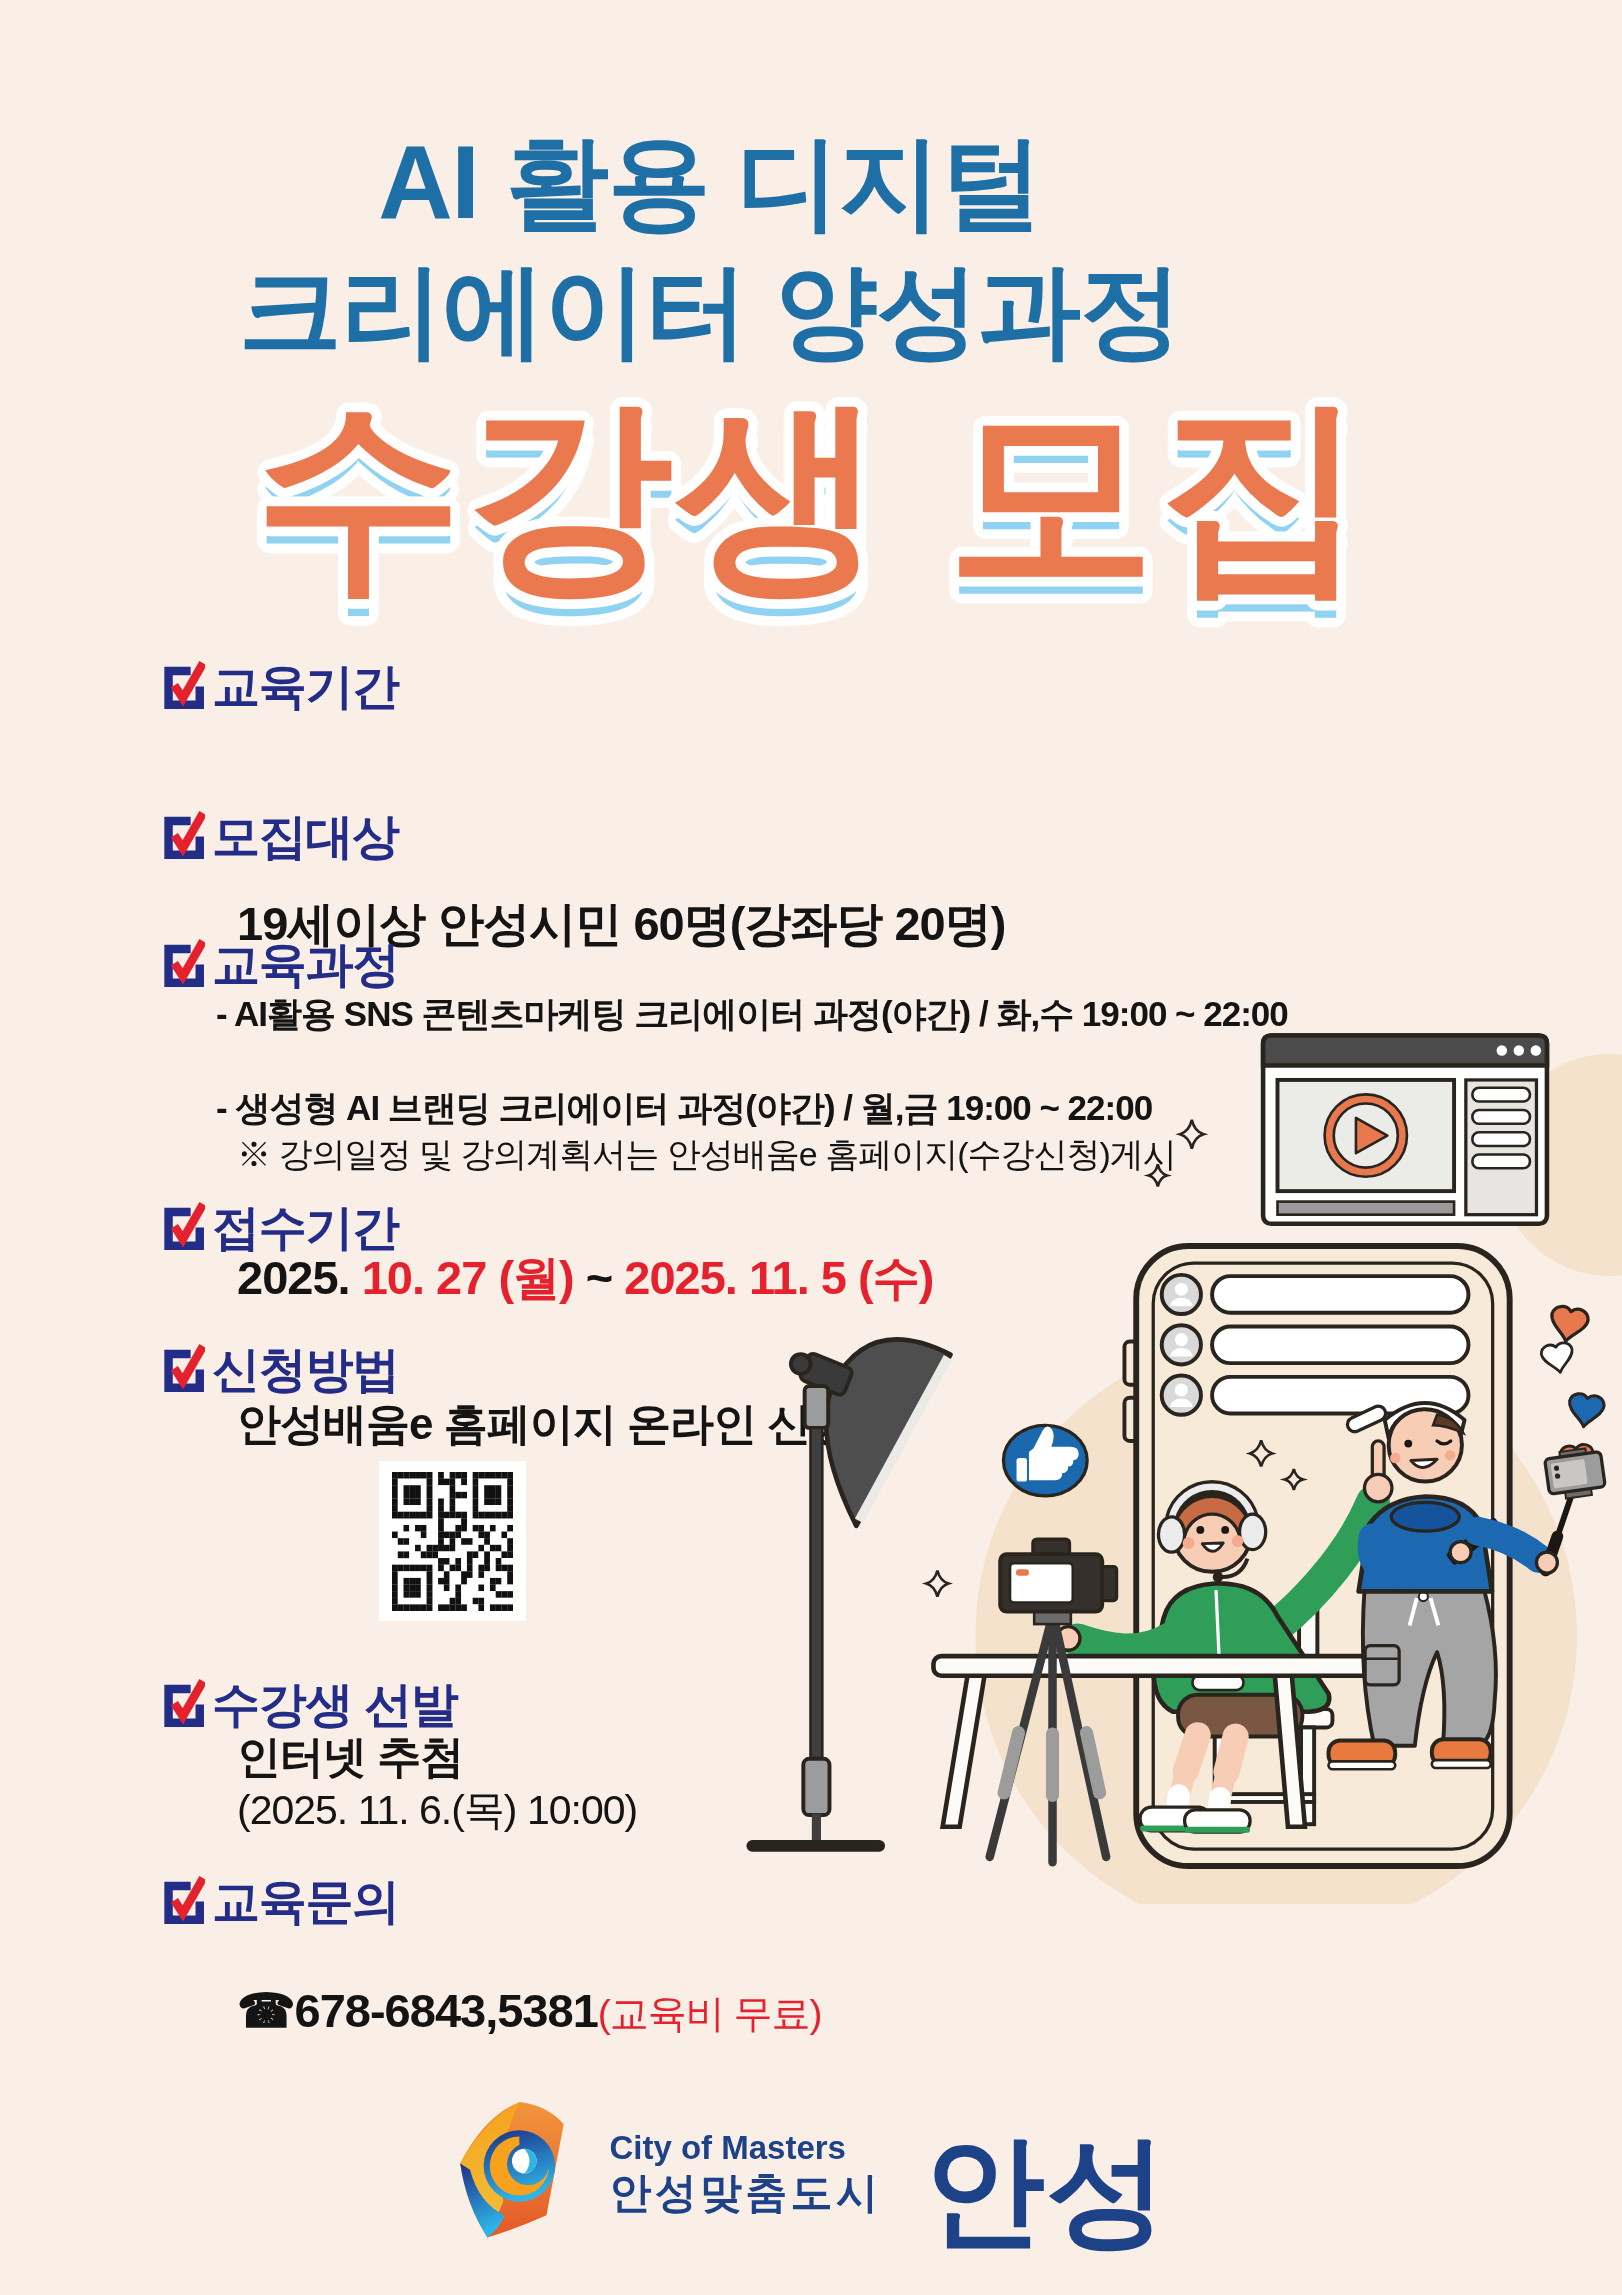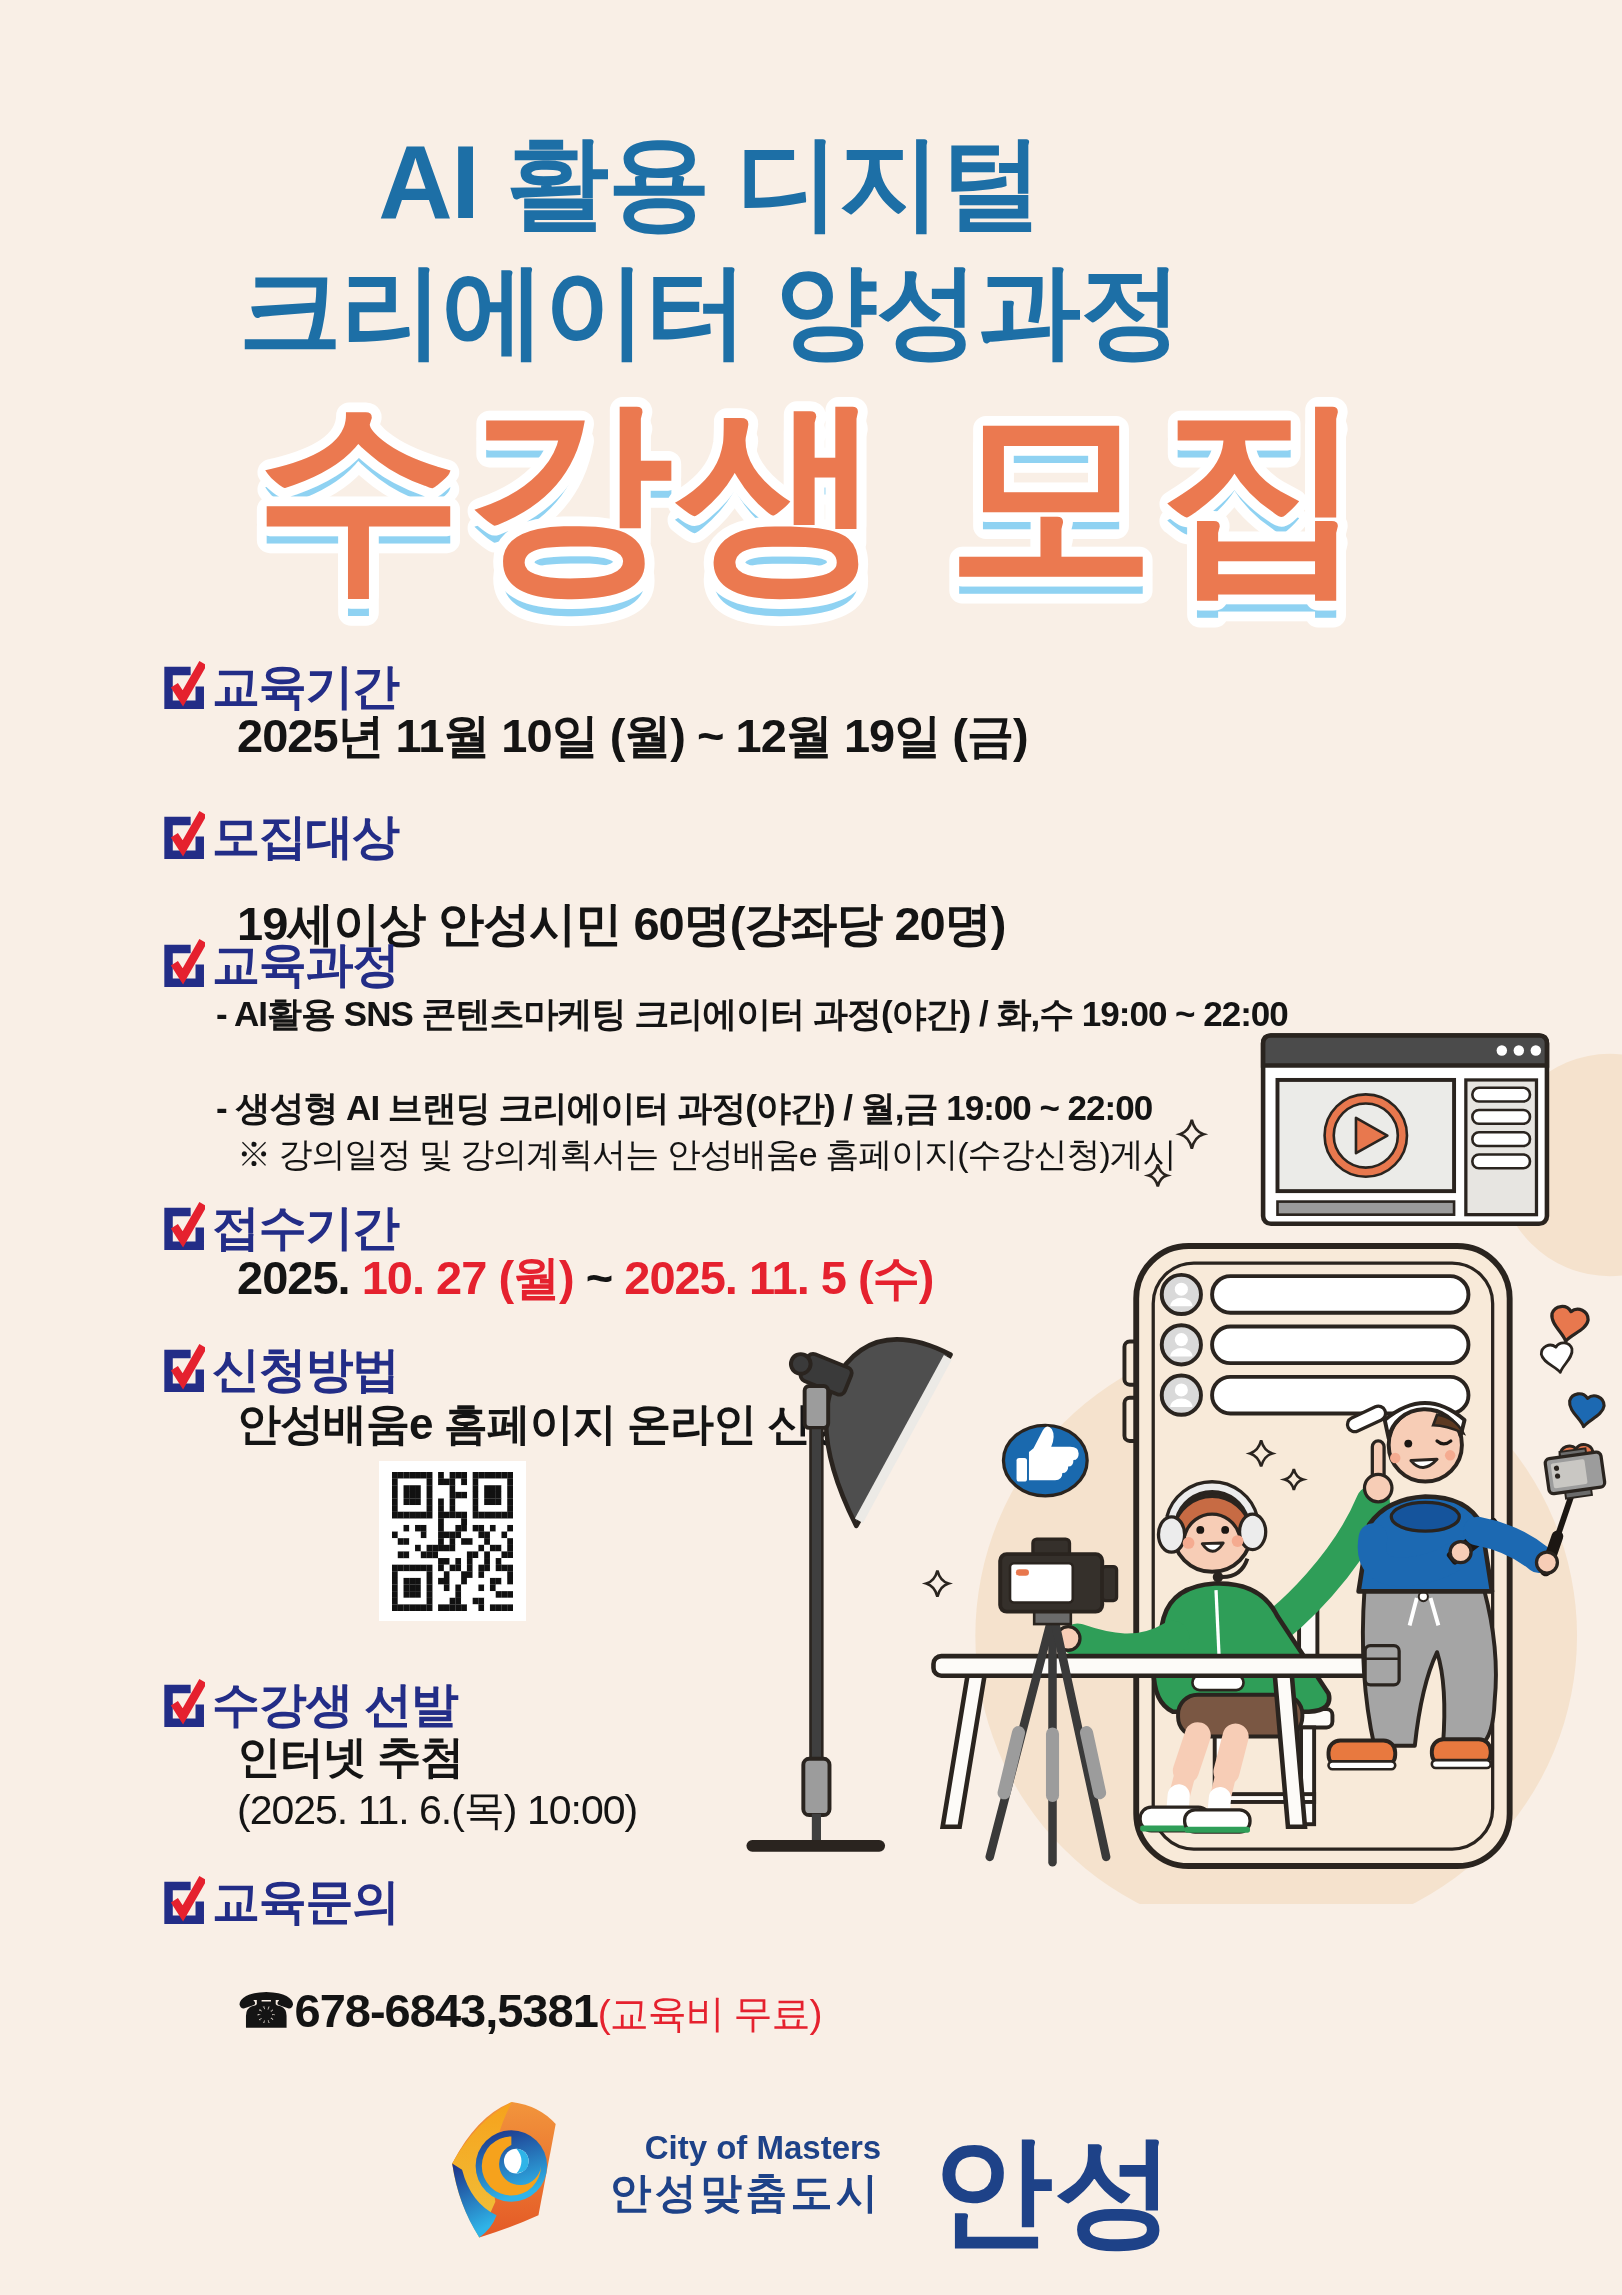--- a/index.html
+++ b/index.html
@@ -59,21 +59,21 @@
   .red{color:var(--accent-red);}
   .phone-note{font-size:39px;font-weight:400;color:var(--accent-red);}
   
   .qr-box{
     position:absolute;left:379px;top:1461px;width:147px;height:160px;
     background:#ffffff;display:flex;align-items:center;justify-content:center;
   }
   
   .footer-logo{
     position:absolute;left:50%;top:2097px;transform:translateX(-50%);
-    display:flex;align-items:center;gap:39px;text-align:right;
+    display:flex;align-items:center;gap:31px;
   }
   .footer-text{display:flex;flex-direction:column;justify-content:center;}
   .slogan-en{font-size:33px;font-weight:700;color:#1e4288;letter-spacing:0px;line-height:1.15;}
   .slogan-ko{font-size:42px;font-weight:800;color:#1e4288;letter-spacing:3.3px;line-height:1.25;}
   .city-big{font-size:121px;font-weight:800;color:#1e4288;letter-spacing:1.3px;line-height:1;margin-left:11.8px;margin-top:32px;}
   
   .illus{position:absolute;left:707px;top:1008px;}
 </style>
 </head>
 <body>
@@ -88,21 +88,20 @@
     <text class="bt-front" x="1240" y="300">수강생 모집</text>
   </svg>
 
   <div class="hline" style="top:658px">
     <svg class="check-icon" width="43" height="52" viewBox="0 0 66 80">
       <path d="M44 20 L10 20 L10 72 L58 72 L58 44" fill="none" stroke="#232d87" stroke-width="13"></path>
       <path d="M19 42 L32 62 L63 8" fill="none" stroke="#e5212e" stroke-width="13"></path>
     </svg>
     <h2>교육기간</h2>
   </div>
-  <div class="bline xl" style="top:712px">2025년 11월 10일 (월) ~ 12월 19일 (금)</div>
 
   <div class="hline" style="top:808px">
     <svg class="check-icon" width="43" height="52" viewBox="0 0 66 80">
       <path d="M44 20 L10 20 L10 72 L58 72 L58 44" fill="none" stroke="#232d87" stroke-width="13"></path>
       <path d="M19 42 L32 62 L63 8" fill="none" stroke="#e5212e" stroke-width="13"></path>
     </svg>
     <h2>모집대상</h2>
   </div>
   <div class="bline xl" style="top:900px">19세이상 안성시민 60명(강좌당 20명)</div>
 

